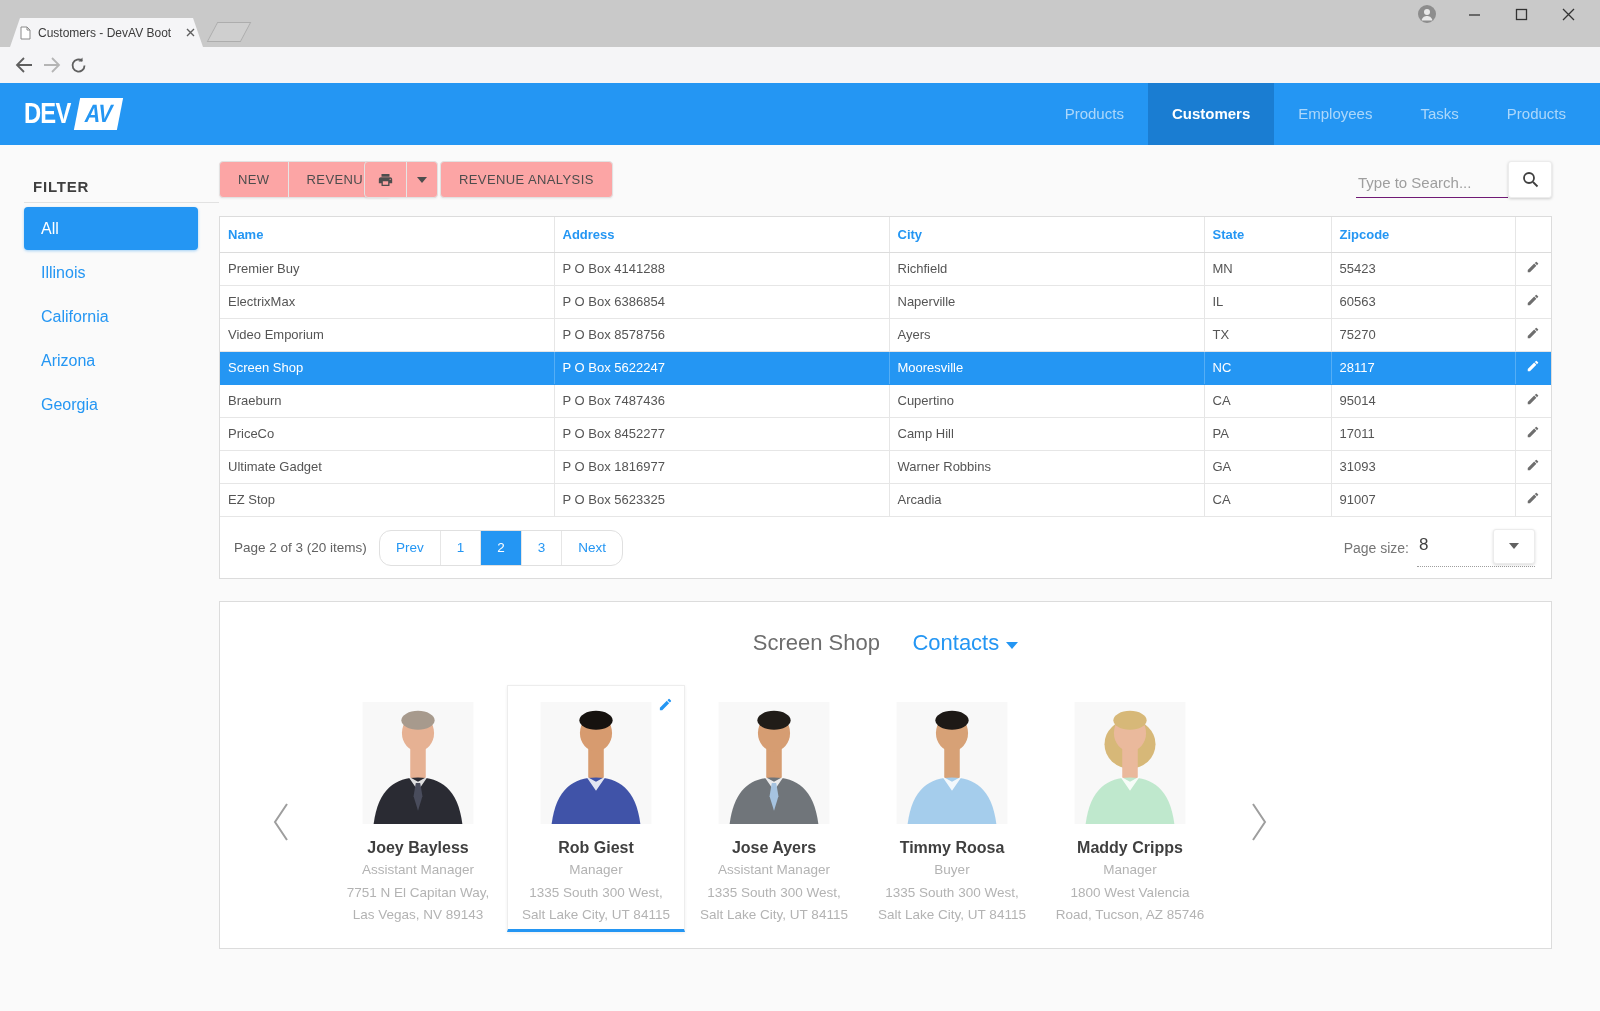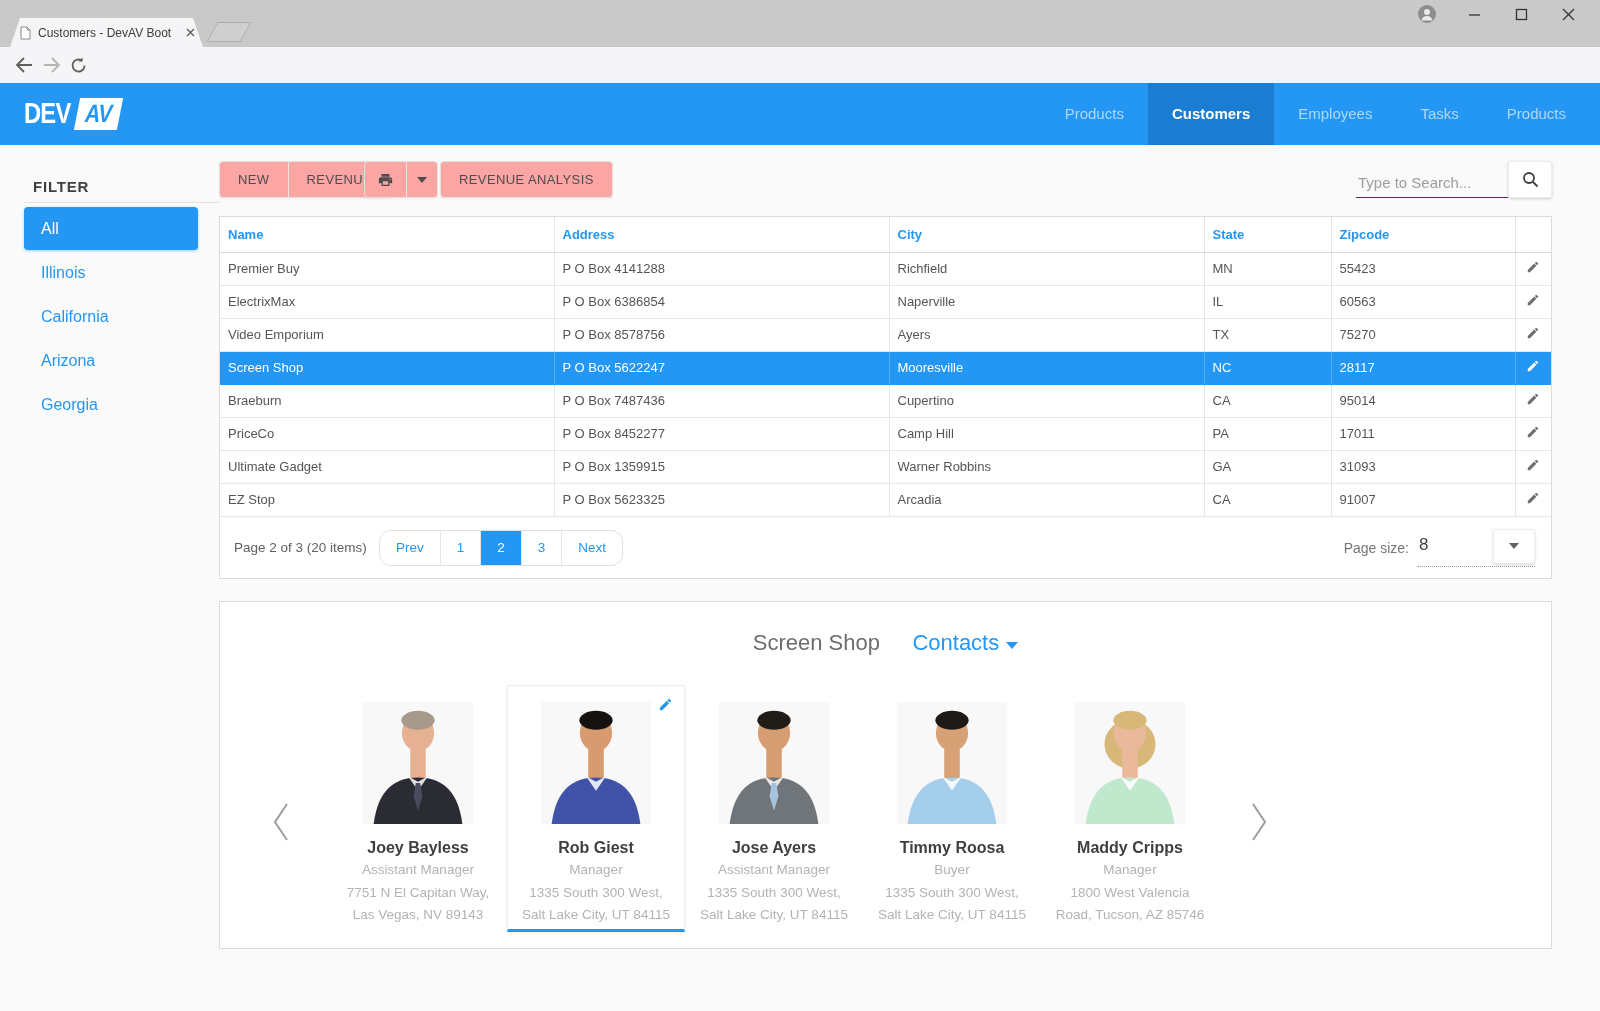--- a/index.html
+++ b/index.html
@@ -312,21 +312,21 @@
         <td>P O Box 8452277</td>
         <td>Camp Hill</td>
         <td>PA</td>
         <td>17011</td>
         <td class="cmd"><svg width="14" height="14" viewBox="0 0 24 24">
               <path class="pencil" d="M3 17.25V21h3.75L17.81 9.94l-3.75-3.75L3 17.25zM20.71 7.04a1 1 0 0 0 0-1.41l-2.34-2.34a1 1 0 0 0-1.41 0l-1.83 1.83 3.75 3.75 1.83-1.83z"></path>
             </svg></td>
       </tr>
       <tr>
         <td>Ultimate Gadget</td>
-        <td>P O Box 1359915</td>
+        <td>P O Box 1816977</td>
         <td>Warner Robbins</td>
         <td>GA</td>
         <td>31093</td>
         <td class="cmd"><svg width="14" height="14" viewBox="0 0 24 24">
               <path class="pencil" d="M3 17.25V21h3.75L17.81 9.94l-3.75-3.75L3 17.25zM20.71 7.04a1 1 0 0 0 0-1.41l-2.34-2.34a1 1 0 0 0-1.41 0l-1.83 1.83 3.75 3.75 1.83-1.83z"></path>
             </svg></td>
       </tr>
       <tr>
         <td>EZ Stop</td>
         <td>P O Box 5623325</td>

